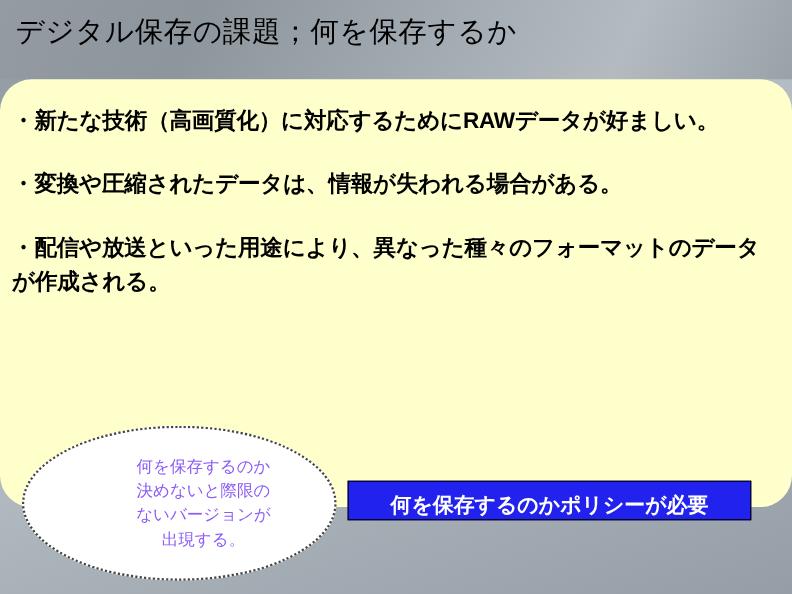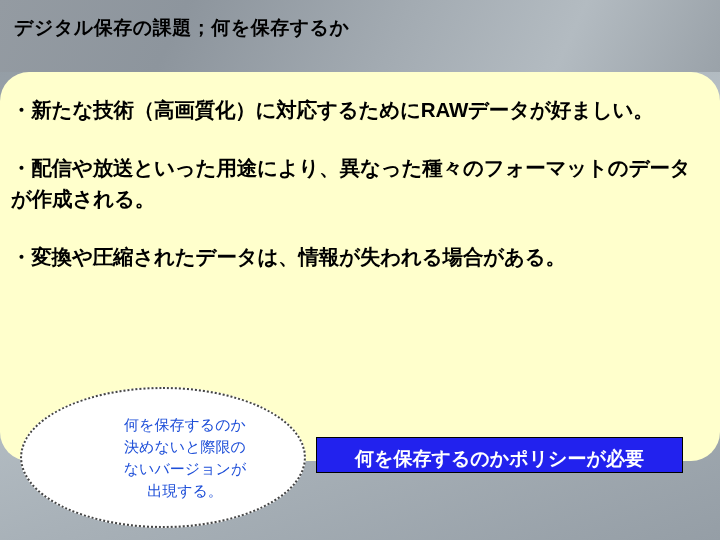--- a/index.html
+++ b/index.html
@@ -24,22 +24,22 @@
     left: 0;
     top: 0;
     width: 720px;
     height: 72px;
     background: linear-gradient(115deg, #949ba2 0%, #8d959d 25%, #a3abb2 55%, #b3bbc1 78%, #9aa2a9 100%);
   }
   #title-text {
     position: absolute;
     left: 14px;
     top: 11px;
-    font-size: 19px;
-    font-weight: bold;
+    font-size: 26px;
+    font-weight: normal;
     color: #000000;
     letter-spacing: 0.5px;
     white-space: nowrap;
     line-height: 34px;
   }
 
   
   #body-panel {
     position: absolute;
     left: 0;
@@ -81,21 +81,21 @@
     background: #ffffff;
     border: 2px dotted #444444;
     box-sizing: border-box;
     display: flex;
     align-items: center;
     justify-content: center;
   }
   #oval-text {
     font-size: 15px;
     font-weight: normal;
-    color: #1d4ed8;
+    color: #8b5cf6;
     line-height: 22px;
     text-align: center;
     white-space: pre-line;
     letter-spacing: 0px;
     margin-left: 44px;
   }
 
   
   #blue-banner {
     position: absolute;
@@ -123,22 +123,22 @@
 
 <div id="slide">
 
   <div id="title-band">
     <div id="title-text">デジタル保存の課題；何を保存するか</div>
   </div>
 
   <div id="body-panel">
     <ul id="bullet-list">
       <li class="bullet-item">・新たな技術（高画質化）に対応するためにRAWデータが好ましい。</li>
+      <li class="bullet-item">・変換や圧縮されたデータは、情報が失われる場合がある。</li>
       <li class="bullet-item">・配信や放送といった用途により、異なった種々のフォーマットのデータが作成される。</li>
-      <li class="bullet-item">・変換や圧縮されたデータは、情報が失われる場合がある。</li>
     </ul>
   </div>
 
   <div id="oval-callout">
     <div id="oval-text">何を保存するのか
 決めないと際限の
 ないバージョンが
 出現する。</div>
   </div>
 

